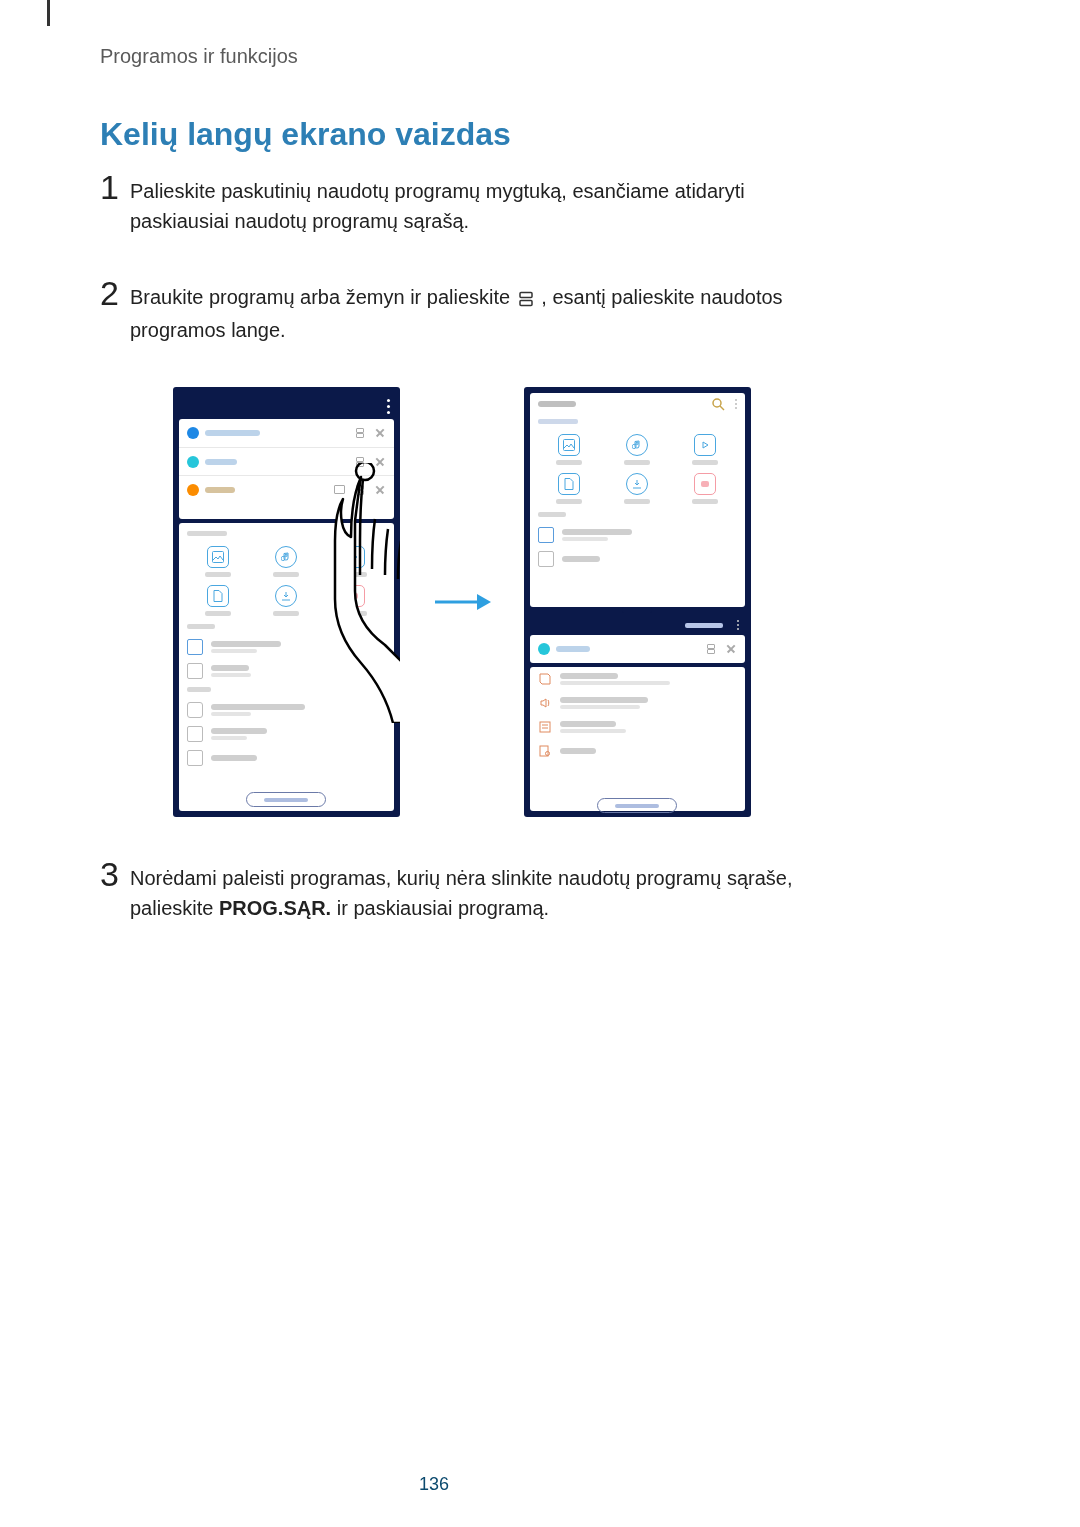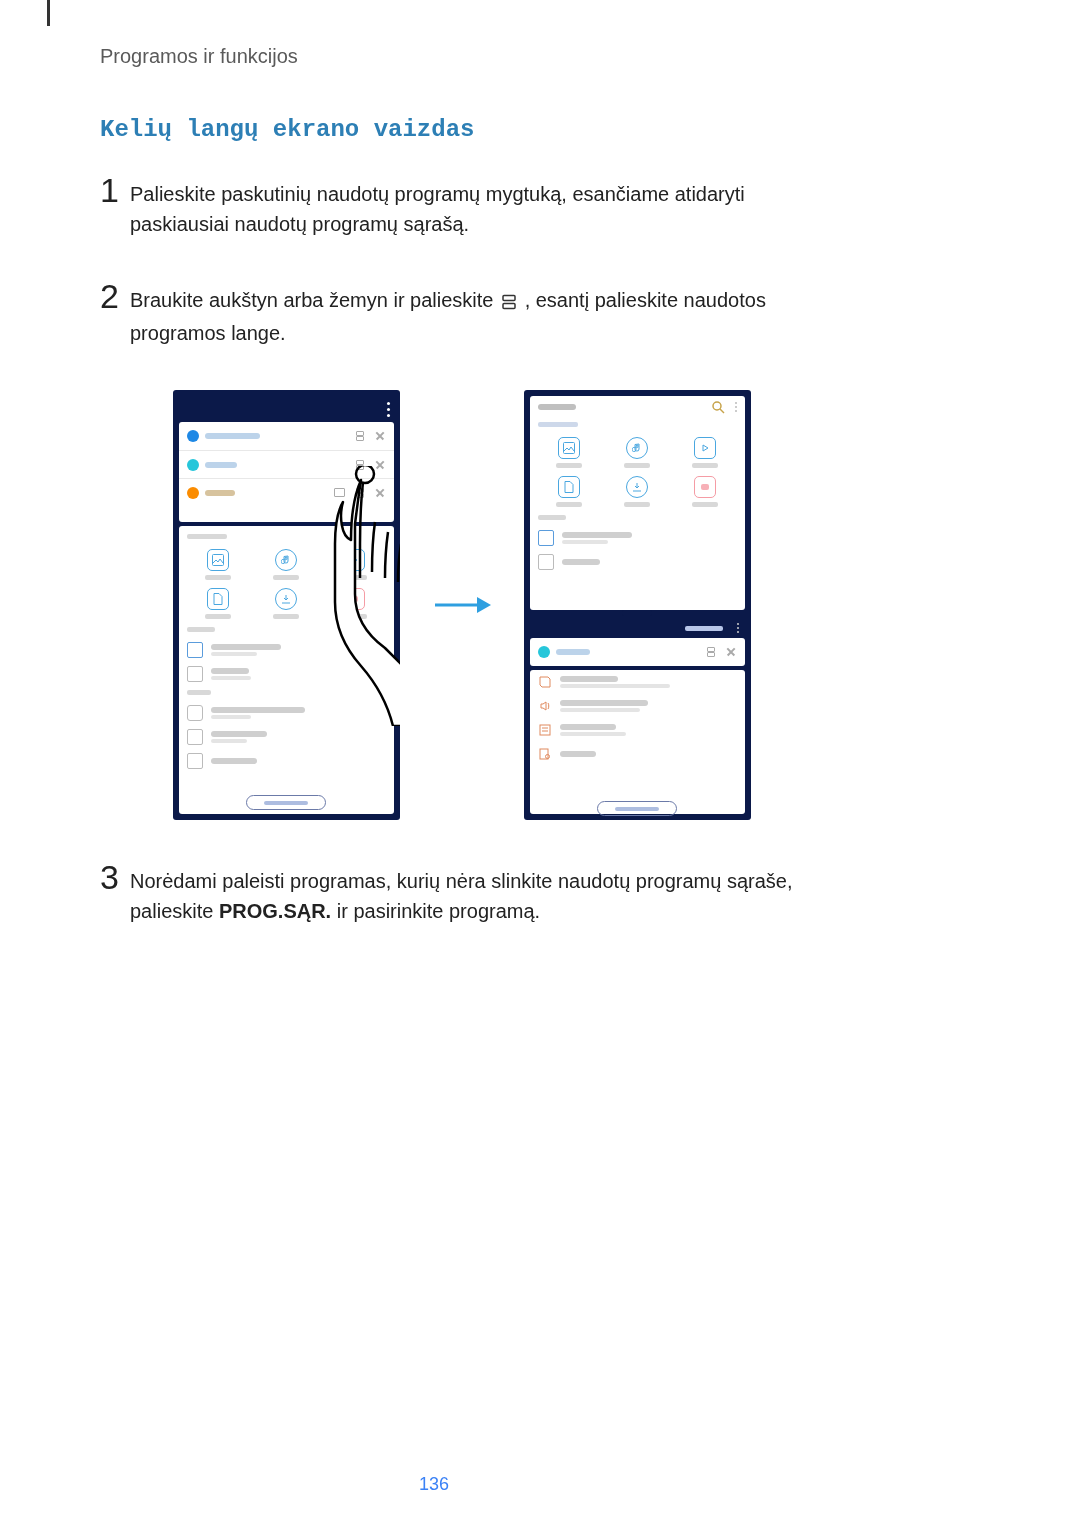--- a/index.html
+++ b/index.html
@@ -1,20 +1,20 @@
 <!DOCTYPE html>
 <html><head>
 <meta charset="utf-8">
 <style>
   * { box-sizing: border-box; margin: 0; padding: 0; }
   html, body { width: 1080px; height: 1527px; background: #fff; font-family: Arial, Helvetica, sans-serif; color: #222; }
   .page { position: relative; width: 868px; height: 1527px; padding: 40px 75px 40px 100px; }
   .tick { position: absolute; left: 47px; top: 0; width: 3px; height: 26px; background: #333; }
   .header { font-size: 20px; color: #5a5a5a; margin-top: 5px; margin-bottom: 48px; }
-  .section-title { font-size: 24px; font-weight: bold; color: #2d7fb5; margin-bottom: 30px; font-family: Liberation Mono, monospace; }
+  .section-title { font-size: 32px; font-weight: bold; color: #2d7fb5; margin-bottom: 17px; }
   .step { display: flex; align-items: flex-start; margin-bottom: 28px; }
   .step-num { font-size: 34px; font-weight: 500; color: #222; width: 30px; flex-shrink: 0; line-height: 1; }
   .step-body { font-size: 20px; line-height: 1.5; padding-top: 6px; }
   .step-body p { margin-bottom: 12px; }
   .inline-icon { display: inline-block; vertical-align: -3px; margin: 0 2px; }
   .bold { font-weight: bold; }
 
   .figure-area { display: flex; align-items: center; justify-content: center; gap: 30px; margin: 30px 0 40px 30px; }
   .phone { width: 227px; height: 430px; background: #0b1949; border-radius: 3px; position: relative; overflow: hidden; }
   .phone-inner { position: absolute; left: 0; right: 0; top: 6px; bottom: 6px; display: flex; flex-direction: column; }
@@ -89,21 +89,21 @@
   .phR-srow .stxt .s1 { width: 78px; height: 6px; background: #cfcfcf; border-radius: 3px; }
   .phR-srow .stxt .s2 { width: 92px; height: 4px; background: #e4e4e4; border-radius: 2px; }
 
   
   .arrow { width: 64px; display: flex; align-items: center; justify-content: center; }
   .arrow svg { width: 58px; height: 20px; }
 
   
   .hand { position: absolute; left: 160px; top: 76px; width: 100px; height: 260px; pointer-events: none; }
 
-  .page-num { position: absolute; left: 0; right: 0; bottom: 32px; text-align: center; font-size: 18px; color: #3b82f6; }
+  .page-num { position: absolute; left: 0; right: 0; bottom: 32px; text-align: center; font-size: 18px; color: #0c4a6e; }
 </style>
 </head>
 <body>
 
 <div class="page">
   <div class="tick"></div>
 
   <div class="header">Programos ir funkcijos</div>
 
   <div class="section-title">Kelių langų ekrano vaizdas</div>
@@ -112,21 +112,21 @@
     <div class="step-num">1</div>
     <div class="step-body">
       <p>Palieskite paskutinių naudotų programų mygtuką, esančiame atidaryti paskiausiai naudotų programų sąrašą.</p>
     </div>
   </div>
 
   <div class="step">
     <div class="step-num">2</div>
     <div class="step-body">
       <p>
-        <span>Braukite aukštyn arba žemyn ir palieskite </span>
+        <span>Braukite programų arba žemyn ir palieskite </span>
         <span class="inline-icon">
           <svg width="16" height="16" viewBox="0 0 16 16">
             <rect x="2" y="1.5" width="12" height="5" rx="1" fill="none" stroke="#333" stroke-width="1.5"></rect>
             <rect x="2" y="9.5" width="12" height="5" rx="1" fill="none" stroke="#333" stroke-width="1.5"></rect>
           </svg>
         </span>
         <span>, esantį palieskite naudotos programos lange.</span>
       </p>
     </div>
   </div>
@@ -460,19 +460,19 @@
 
       </div>
     </div>
 
   </div>
 
   <div class="step">
     <div class="step-num">3</div>
     <div class="step-body">
       <p>
-        <span>Norėdami paleisti programas, kurių nėra slinkite naudotų programų sąraše, palieskite </span><span class="bold">PROG.SĄR.</span><span> ir pasirinkite programą.</span>
+        <span>Norėdami paleisti programas, kurių nėra slinkite naudotų programų sąraše, palieskite </span><span class="bold">PROG.SĄR.</span><span> ir paskiausiai programą.</span>
       </p>
     </div>
   </div>
 
   <div class="page-num">136</div>
 </div>
 
 </body></html>

